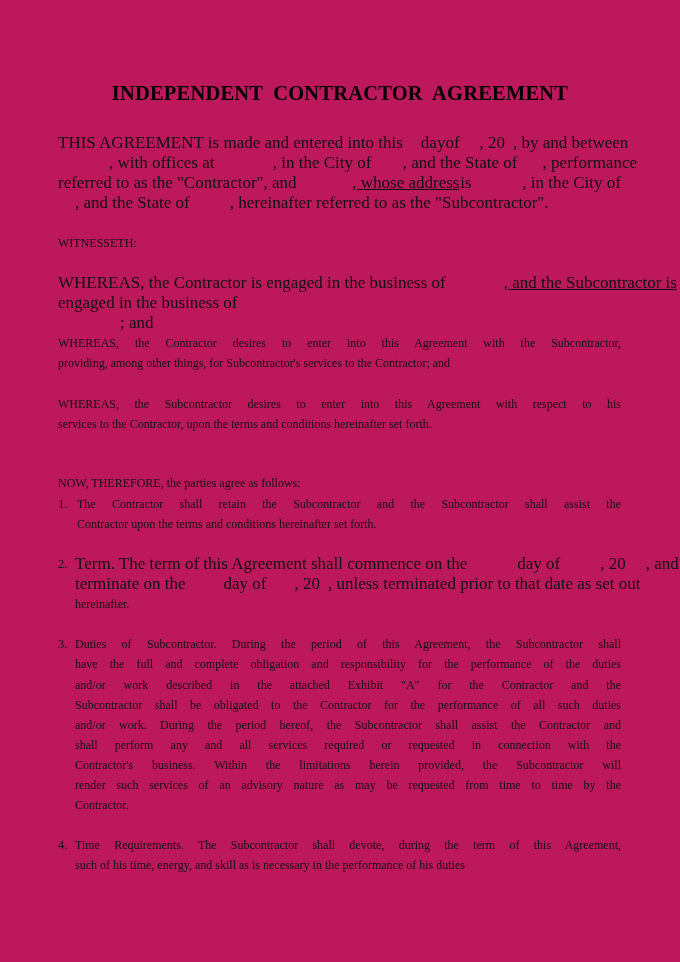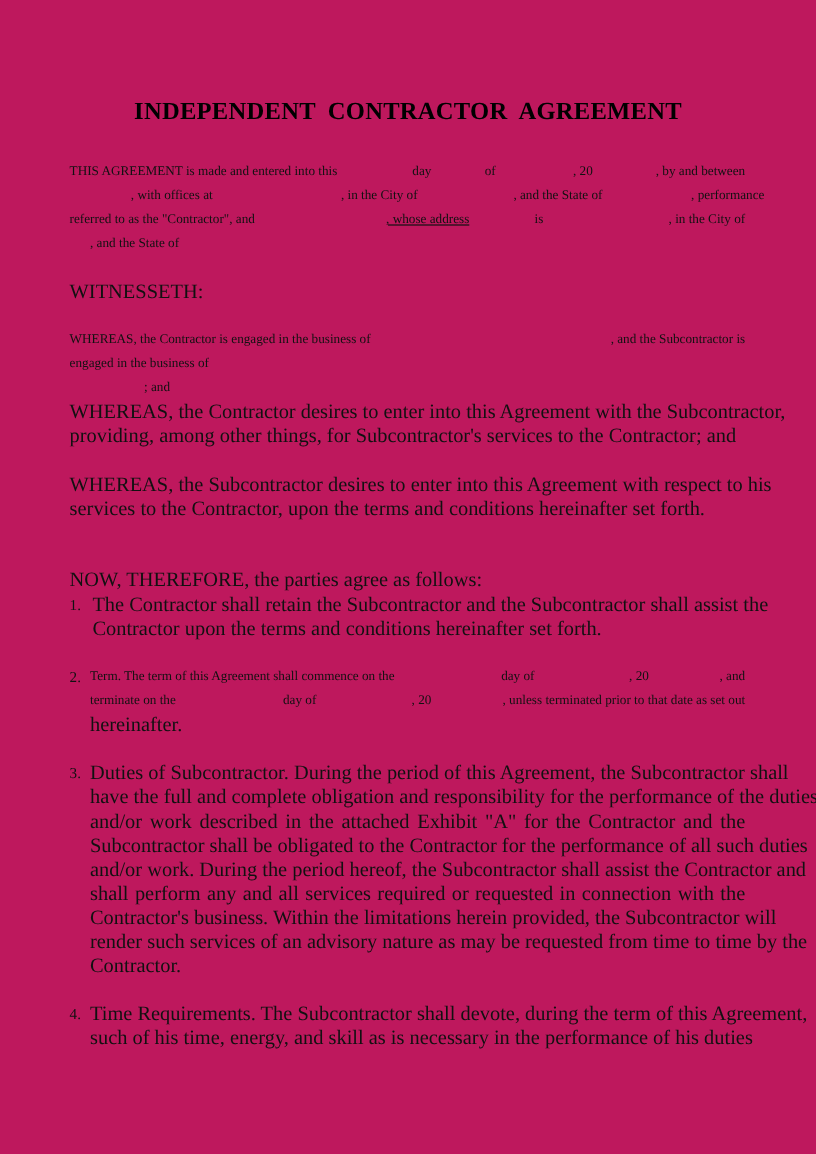--- a/index.html
+++ b/index.html
@@ -31,21 +31,21 @@
       font-weight: bold;
       font-size: 20.5px;
       letter-spacing: 0.2px;
       word-spacing: 5px;
       color: #000000;
     }
     .line {
       position: absolute;
       left: 58px;
       width: 563px;
-      font-size: 17px;
+      font-size: 12px;
       line-height: 20px;
       height: 20px;
       white-space: nowrap;
       text-align: justify;
       text-align-last: justify;
     }
     .line.last {
       text-align-last: left;
     }
     .line.indent {
@@ -56,21 +56,21 @@
       position: absolute;
       left: 58px;
       font-size: 12.6px;
       line-height: 20px;
     }
     .flex-line {
       position: absolute;
       display: flex;
       justify-content: space-between;
       align-items: flex-start;
-      font-size: 11px;
+      font-size: 17px;
       line-height: 20px;
       height: 20px;
       white-space: nowrap;
     }
   </style>
 </head>
 <body>
 
 <div class="page">
 
@@ -91,29 +91,30 @@
       <span style="margin-left:22px;">, performance</span>
     </div>
     <div class="flex-line" style="left:58px; width:563px; top:173px;">
       <span>referred to as the "Contractor", and</span>
       <span style="margin-left:55px;text-decoration:underline;">, whose address</span>
       <span>is</span>
       <span style="margin-left:50px;">, in the City of</span>
     </div>
     <div class="flex-line" style="left:75px; top:193px;">
       <span>, and the State of</span>
+      <span style="margin-left:40px;">, hereinafter referred to as the "Subcontractor".</span>
     </div>
   </div>
 
   <div class="line last" style="top:233px;">WITNESSETH:</div>
 
   <div>
     <div class="flex-line" style="left:58px; width:563px; top:273px;">
       <span>WHEREAS, the Contractor is engaged in the business of</span>
-      <span style="margin-left:58px;">, and the Subcontractor is</span>
+      <span style="margin-left:58px;text-decoration:underline;">, and the Subcontractor is</span>
     </div>
     <div class="flex-line" style="left:58px; top:293px;flex-direction:column;">
       <span>engaged in the business of</span>
       <span style="margin-left:62px;">; and</span>
     </div>
   </div>
 
   <div>
     <div class="line" style="top:333px;">WHEREAS, the Contractor desires to enter into this Agreement with the Subcontractor,</div>
     <div class="line last" style="top:353px;">providing, among other things, for Subcontractor's services to the Contractor; and</div>

